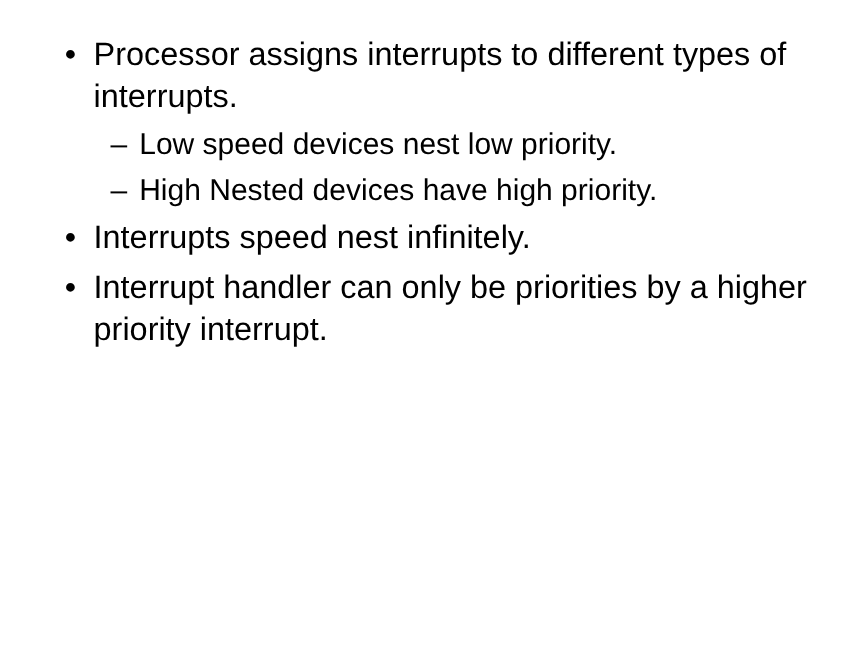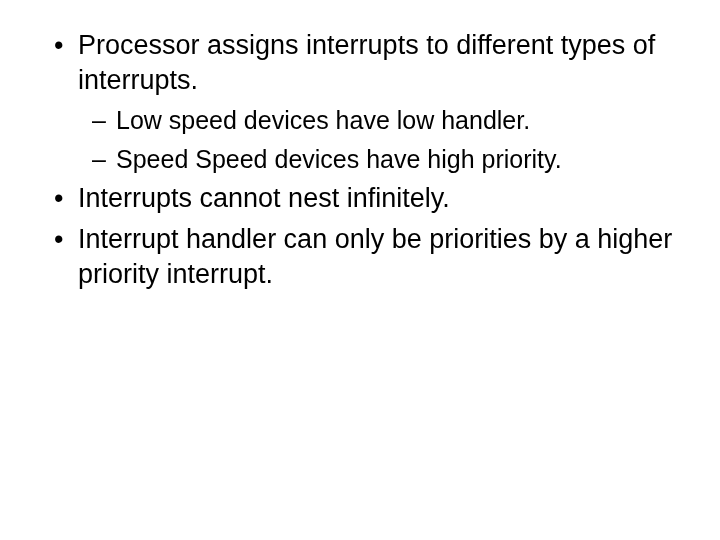--- a/index.html
+++ b/index.html
@@ -68,31 +68,31 @@
 <div class="slide">
   <div class="content">
 
     <div class="bullet-item">
       <span class="bullet-marker">•</span>
       <span class="bullet-text">Processor assigns interrupts to different types of interrupts.</span>
     </div>
 
     <div class="sub-bullet-item">
       <span class="sub-bullet-marker">–</span>
-      <span class="sub-bullet-text">Low speed devices have low handler.</span>
+      <span class="sub-bullet-text">Low speed devices nest low priority.</span>
     </div>
 
     <div class="sub-bullet-item">
       <span class="sub-bullet-marker">–</span>
-      <span class="sub-bullet-text">Speed Speed devices have high priority.</span>
+      <span class="sub-bullet-text">High Nested devices have high priority.</span>
     </div>
 
     <div class="bullet-item">
       <span class="bullet-marker">•</span>
-      <span class="bullet-text">Interrupts cannot nest infinitely.</span>
+      <span class="bullet-text">Interrupts speed nest infinitely.</span>
     </div>
 
     <div class="bullet-item">
       <span class="bullet-marker">•</span>
       <span class="bullet-text">Interrupt handler can only be priorities by a higher priority interrupt.</span>
     </div>
 
   </div>
 </div>
 

